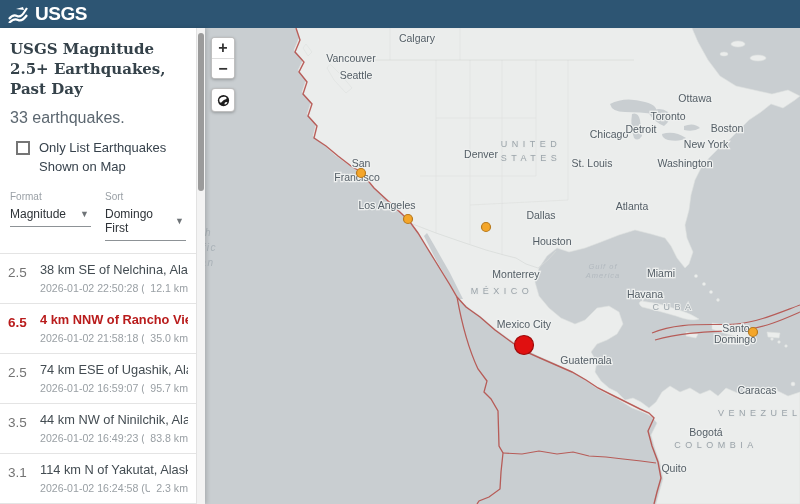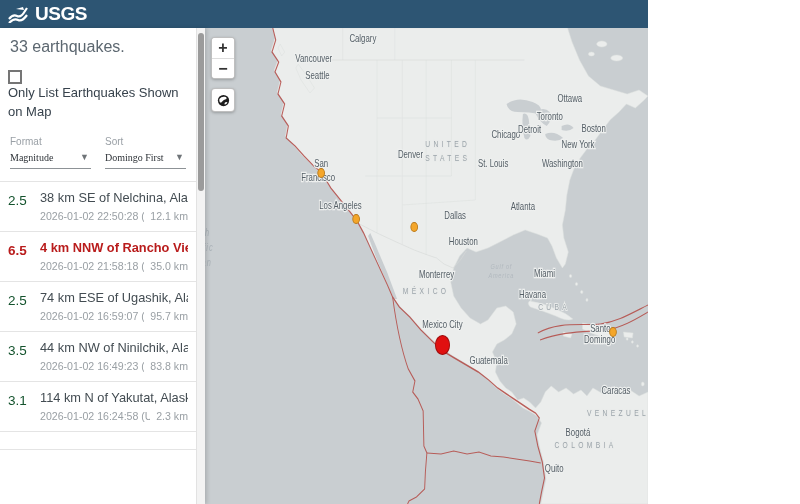--- a/index.html
+++ b/index.html
@@ -1,51 +1,51 @@
 <!DOCTYPE html>
 <html><head>
 <meta charset="utf-8">
 <style>
   * { margin:0; padding:0; box-sizing:border-box; }
   html,body { width:800px; height:504px; overflow:hidden; background:#fff;
               font-family:"Liberation Sans", sans-serif; }
-  .app { width:648px; height:504px; display:flex; flex-direction:column; position:relative; }
+  .app { width:800px; height:504px; display:flex; flex-direction:column; position:relative; }
 
   
   .header { height:28px; background:#2d5573; display:flex; align-items:center; padding-left:8px; flex:none; }
   .logo { display:flex; align-items:center; gap:3px; }
   .logo-mark { width:24px; height:17px; }
   .logo-text { color:#fff; font-weight:bold; font-size:19px; letter-spacing:-0.5px;
                font-family:"Liberation Sans", sans-serif; }
 
   
   .main { flex:1; display:flex; min-height:0; position:relative; }
 
   
   .sidebar { width:205px; flex:none; background:#fff; position:relative; z-index:5;
              box-shadow:2px 0 4px rgba(0,0,0,.15); }
   .sidebar-inner { position:absolute; left:0; top:0; right:9px; bottom:0; overflow:hidden; }
   .sb-title { font-family:"DejaVu Serif", serif; font-weight:bold; font-size:15px;
               line-height:1.32; color:#35424a; padding:12px 10px 0 10px; }
   .sb-count { font-size:16px; color:#5c6770; padding:10px 10px 0 10px; }
-  .sb-check { display:flex; padding:12px 8px 0 8px; align-items:flex-start; cursor:pointer;flex-direction:column; }
+  .sb-check { display:flex; gap:9px; padding:12px 8px 0 16px; align-items:flex-start; cursor:pointer; }
   .sb-check input { width:14px; height:14px; margin-top:2px; accent-color:#fff;
                     border:2px solid #757575; appearance:none; background:#fff; flex:none; }
   .sb-check span { font-size:13px; color:#37424c; line-height:1.45; }
   .selects { display:flex; padding:14px 10px 0 10px; gap:14px; }
   .sel-group { flex:1; }
   .sel-label { font-size:10px; color:#9aa0a6; margin-bottom:3px; }
   .sel-box { display:flex; justify-content:space-between; align-items:center;
              border-bottom:1px solid #8d9296; padding:2px 2px 5px 0; cursor:pointer; }
-  .sel-value { font-size:10px; color:#2e3338;font-family:Liberation Serif, serif; }
+  .sel-value { font-size:12px; color:#2e3338; }
   .sel-caret { font-size:9px; color:#6f7478; }
 
   .ev-list { margin-top:12px; border-top:1px solid #e4e4e4; }
   .event { display:flex; padding:8px 8px 9px 8px; border-bottom:1px solid #e4e4e4; cursor:pointer; }
-  .event .mag { width:32px; flex:none; font-size:13.5px; color:#14532d; padding-top:3px; }
+  .event .mag { width:32px; flex:none; font-size:13.5px; color:#737373; padding-top:3px; }
   .event .body { flex:1; min-width:0; }
   .event .title { font-size:12.8px; color:#434c52; line-height:1.25; white-space:nowrap;
                   overflow:hidden; }
   .event .meta { display:flex; font-size:10.6px; color:#9aa0a5; margin-top:4px; }
   .event .time { flex:1; white-space:nowrap; overflow:hidden; }
   .event .depth { flex:none; margin-left:6px;text-align:center; }
   .event.alert .mag, .event.alert .title { color:#b91c1c; font-weight:bold; }
 
   .sb-scrollbar { position:absolute; right:0; top:0; bottom:0; width:9px; background:#f3f3f3;
                   border-left:1px solid #e2e2e2; }
@@ -89,20 +89,21 @@
         <path d="M8,3 L15,1 L16,4 Z" fill="#fff"></path>
       </svg>
       <span class="logo-text">USGS</span>
     </div>
   </div>
 
   <div class="main">
 
     <div class="sidebar">
       <div class="sidebar-inner">
+        <div class="sb-title">USGS Magnitude 2.5+ Earthquakes, Past Day</div>
         <div class="sb-count">33 earthquakes.</div>
         <label class="sb-check">
           <input type="checkbox" style="border: 2px solid rgb(117, 117, 117);">
           <span>Only List Earthquakes Shown on Map</span>
         </label>
         <div class="selects">
           <div class="sel-group">
             <div class="sel-label">Format</div>
             <div class="sel-box">
               <span class="sel-value">Magnitude</span>

